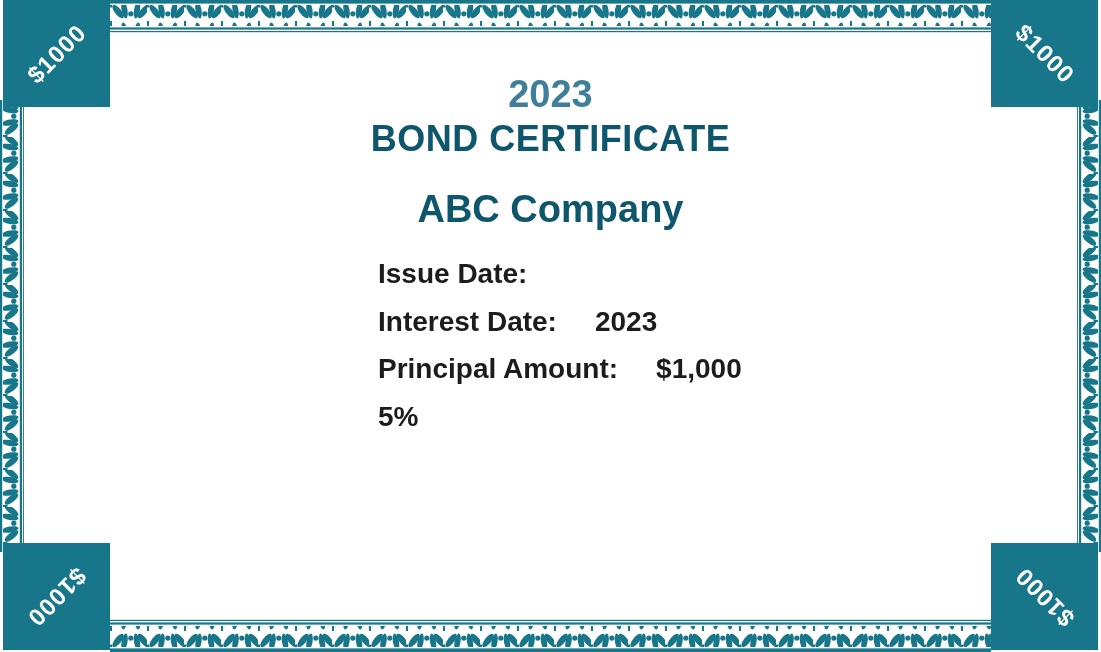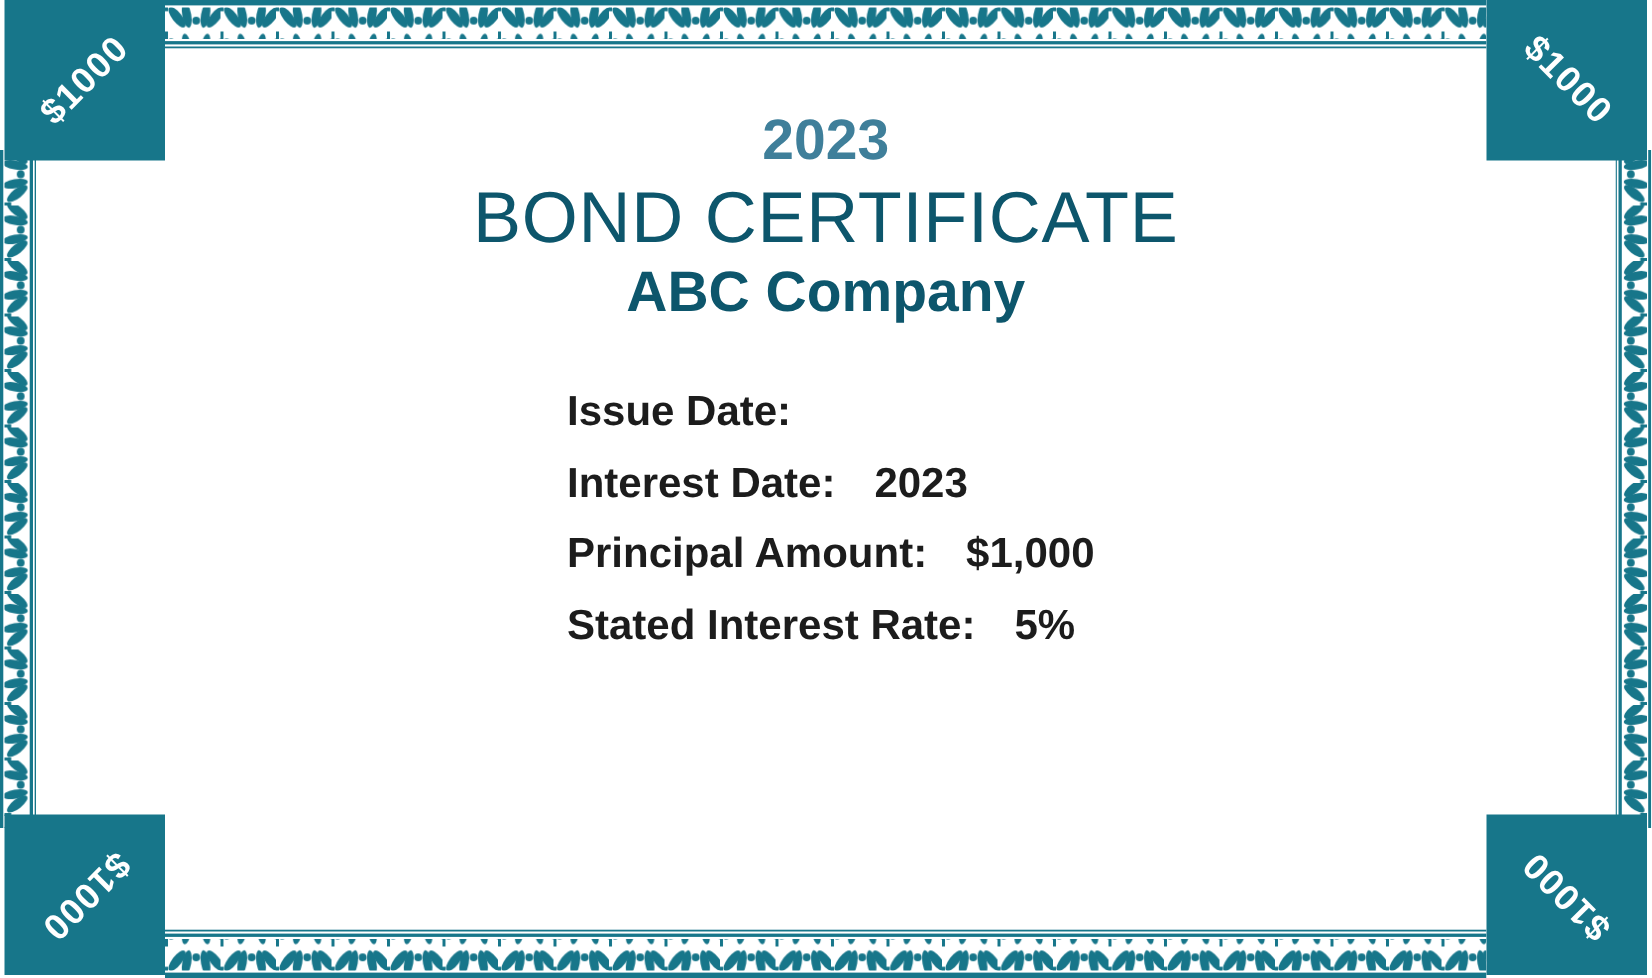--- a/index.html
+++ b/index.html
@@ -47,35 +47,36 @@
   
   .title-block{
     position:absolute;left:0;right:0;top:72px;
     text-align:center;z-index:3;
   }
   .title-year{
     font-size:38px;font-weight:bold;line-height:1.2;
     color:var(--year-teal,#3f7f9a);
   }
   .title-main{
-    font-size:48px;font-weight:normal;line-height:1.18;
+    font-size:36px;font-weight:bold;line-height:1.18;
     letter-spacing:0.5px;
     color:var(--title-teal,#0d566c);
   }
   .title-company{
     font-size:38px;font-weight:bold;line-height:1.15;
     color:var(--title-teal,#0d566c);
+    margin-top:28px;
   }
   
   .fields{
     position:absolute;left:378px;top:250px;z-index:3;
     color:var(--body-text,#1c1c1c);
   }
   .field-row{
-    display:flex;column-gap:26px;align-items:baseline;
+    display:flex;column-gap:38px;align-items:baseline;
     font-size:28px;font-weight:bold;line-height:47.5px;
     white-space:nowrap;
   }
 </style>
 </head>
 <body>
 
 <div class="certificate">
 
   <svg width="0" height="0" style="position:absolute" aria-hidden="true">
@@ -156,18 +157,17 @@
     </div>
     <div class="field-row">
       <span class="field-label">Interest Date:</span>
       <span class="field-value">2023</span>
     </div>
     <div class="field-row">
       <span class="field-label">Principal Amount:</span>
       <span class="field-value">$1,000</span>
     </div>
     <div class="field-row">
-      <span class="field-label">Stated Interest Rate:</span>
       <span class="field-value">5%</span>
     </div>
   </div>
 
 </div>
 
 </body></html>

